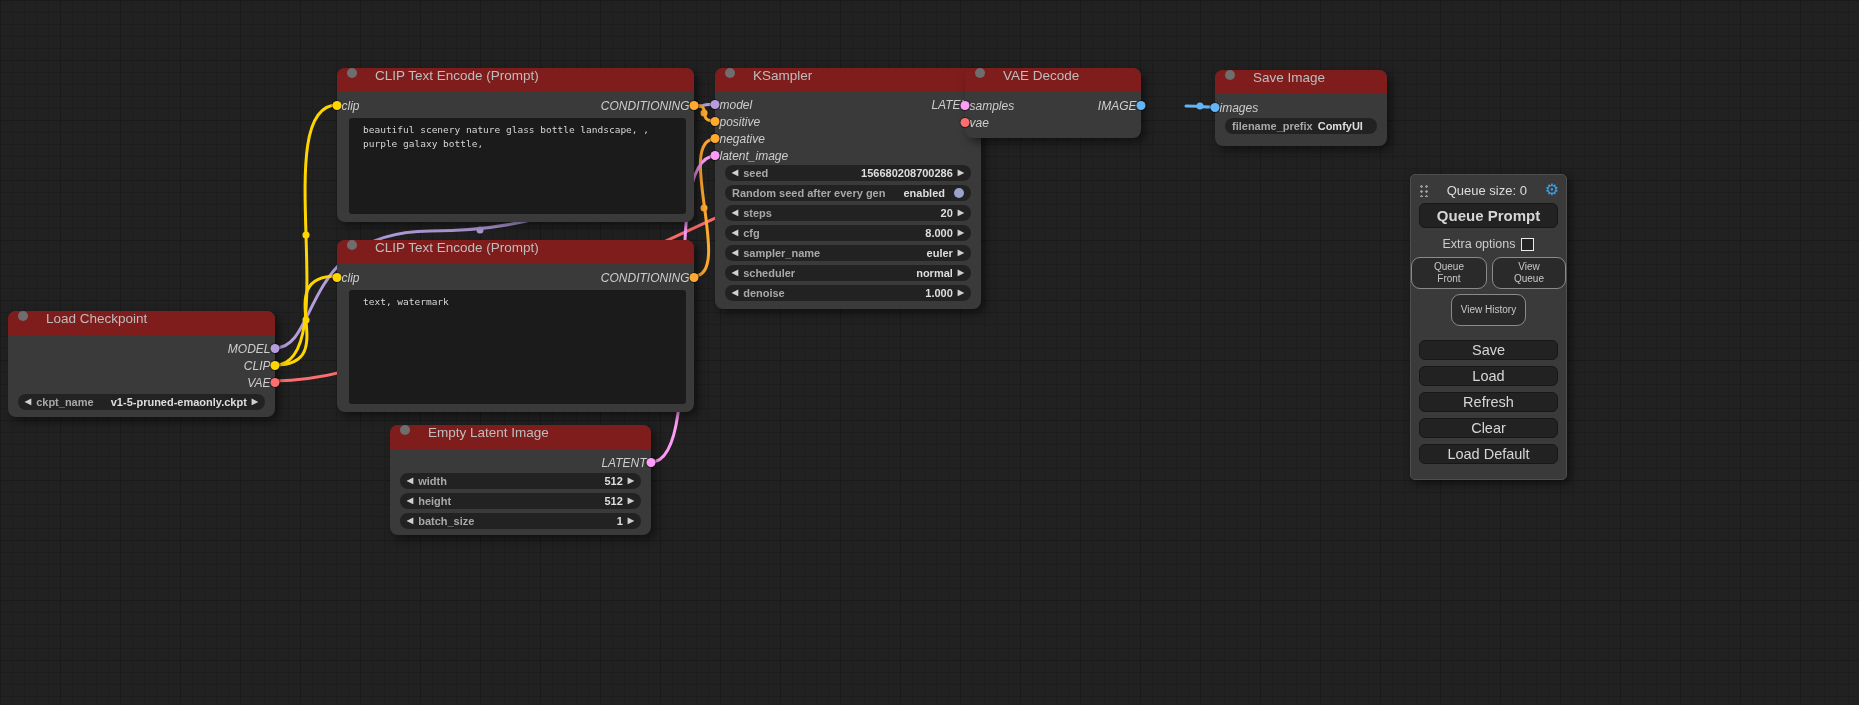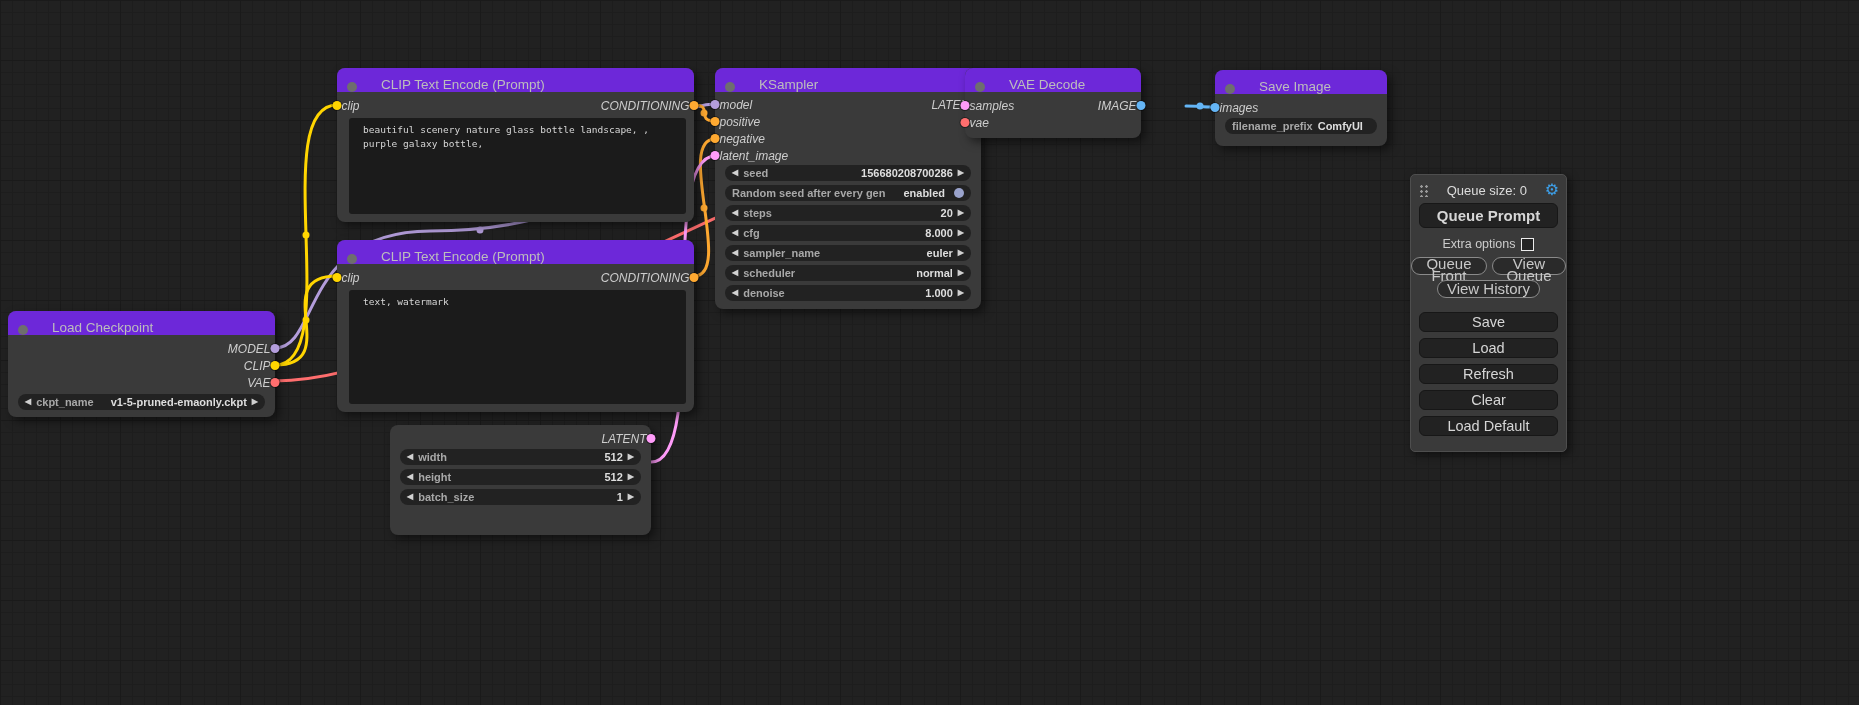--- a/index.html
+++ b/index.html
@@ -10,22 +10,22 @@
       linear-gradient(#1a1a1a 1px, transparent 1px),
       linear-gradient(90deg,#1a1a1a 1px, transparent 1px),
       linear-gradient(#1d1d1d 1px, transparent 1px),
       linear-gradient(90deg,#1d1d1d 1px, transparent 1px);
     background-size:60px 60px,60px 60px,12px 12px,12px 12px;
     font-family:"Liberation Sans",sans-serif;
   }
   #wires{position:absolute;left:0;top:0;z-index:1;}
   .node{position:absolute;background:#3a3a3a;border-radius:8px;
     box-shadow:4px 4px 10px rgba(0,0,0,.5);z-index:2;color:#cdcdcd;}
-  .ntitle{height:24px;display:flex;align-items:flex-end;gap:24px;padding:0 10px;
-    background:#6d28d9;border-radius:8px 8px 0 0;color:#bdbdbd;font-size:13.5px;cursor:move;}
+  .ntitle{height:24px;display:flex;align-items:flex-start;gap:18px;padding:0 10px;
+    background:#7f1d1d;border-radius:8px 8px 0 0;color:#bdbdbd;font-size:13.5px;cursor:move;}
   .tdot{width:10px;height:10px;border-radius:50%;background:#6e6e6e;flex:none;}
   .slots{padding-top:5px;}
   .slots.tight{padding-top:4px;}
   .srow{display:flex;justify-content:space-between;align-items:center;height:17px;}
   .slot{display:flex;align-items:center;gap:0;font-size:12px;color:#cdcdcd;font-style:italic;}
   .slot.in{transform:translateX(-4.5px);}
   .slot.out{margin-left:auto;transform:translateX(4.5px);}
   .sdot{width:9px;height:9px;border-radius:50%;flex:none;box-shadow:0 0 0 1px rgba(0,0,0,.4);}
   .widgets{margin-top:1px;}
   .widget{height:16px;background:#222;border-radius:8px;margin:0 10px 4px;display:flex;
@@ -50,21 +50,21 @@
   .mbtn{display:block;width:139px;margin:0 auto 6px;height:20px;background:#222;color:#d6d6d6;
     border:1px solid #171717;border-radius:6px;font-size:14.5px;
     font-family:"Liberation Sans",sans-serif;padding:0;line-height:18px;cursor:pointer;}
   .qp{height:25px;font-size:15px;margin-bottom:9px;font-weight:bold;}
   .gap{margin-top:14px;}
   .extra{display:flex;justify-content:center;align-items:center;gap:6px;color:#cccccc;
     font-size:12.5px;margin:0 0 6px;}
   .chk{width:11px;height:11px;border:1px solid #ececec;background:#242424;display:inline-block;cursor:pointer;}
   .pillrow{display:flex;justify-content:center;gap:5px;margin-bottom:5px;}
   .pill{background:#2a2a2a;border:1px solid #8a8a8a;border-radius:9px;color:#c8c8c8;
-    font-size:15px;height:18px;line-height:12px;padding:0 9px;
+    font-size:10px;height:32px;line-height:12px;padding:0 9px;
     font-family:"Liberation Sans",sans-serif;cursor:pointer;}
 </style>
 </head>
 <body>
 
 <div id="canvas">
 
   <svg id="wires" width="1859" height="705">
     <g fill="none" stroke-width="3" stroke-linecap="round">
       <path stroke="#B39DDB" d="M 275 348 C 320 348 300 232 430 231 C 660 230 640 104 715 104"></path>
@@ -158,20 +158,24 @@
         <div class="slot out">
           <span>CONDITIONING</span>
           <span class="sdot" style="background:#FFA931"></span>
         </div>
       </div>
     </div>
     <div class="prompt">text, watermark</div>
   </div>
 
   <div class="node" style="left:390px;top:425px;width:261px;height:110px;">
+    <div class="ntitle">
+      <span class="tdot"></span>
+      <span>Empty Latent Image</span>
+    </div>
     <div class="slots">
       <div class="srow">
         <div class="slot out">
           <span>LATENT</span>
           <span class="sdot" style="background:#FF9CF9"></span>
         </div>
       </div>
     </div>
     <div class="widgets" style="margin-top:2px;">
       <div class="widget">

